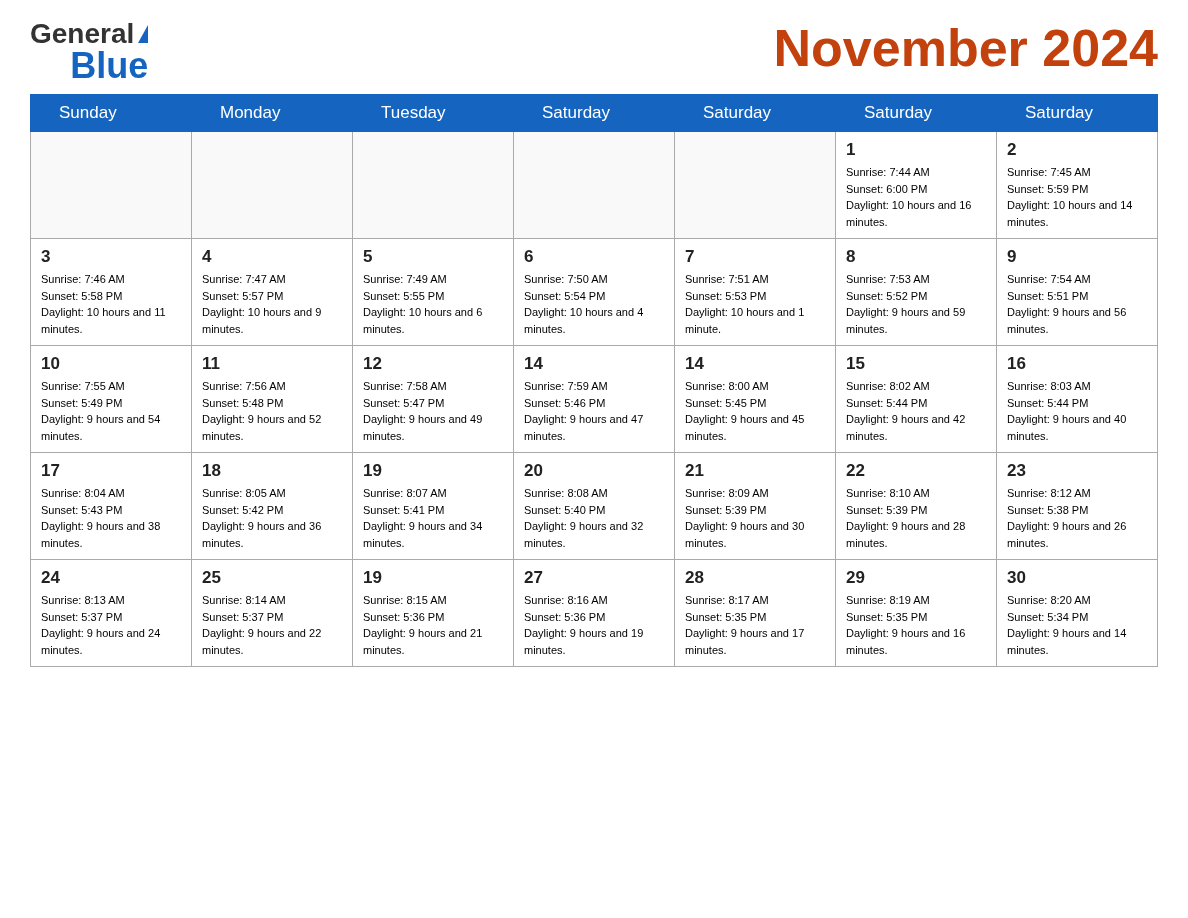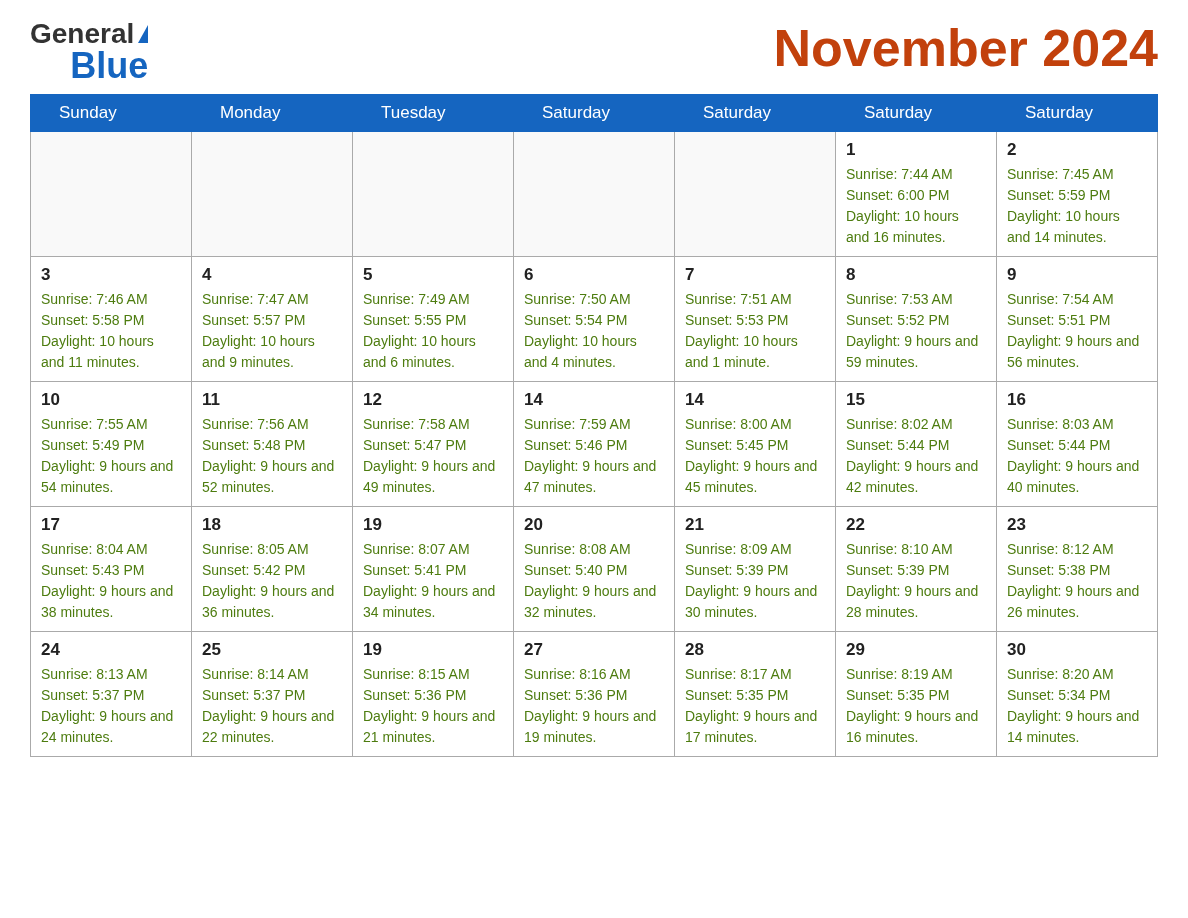--- a/index.html
+++ b/index.html
@@ -80,22 +80,22 @@
       color: #333;
     }
     .day-number {
       font-size: 17px;
       font-weight: bold;
       color: #222;
       margin-bottom: 4px;
       display: block;
     }
     .day-info {
-      font-size: 14px;
-      color: #4d7c0f;
+      font-size: 11px;
+      color: #000000;
       line-height: 1.5;
     }
     .calendar tr td {
       background: #fff;
     }
     .calendar tbody tr:first-child td {
       min-height: 110px;
     }
     .empty-cell {
       background: #f9f9f9 !important;

